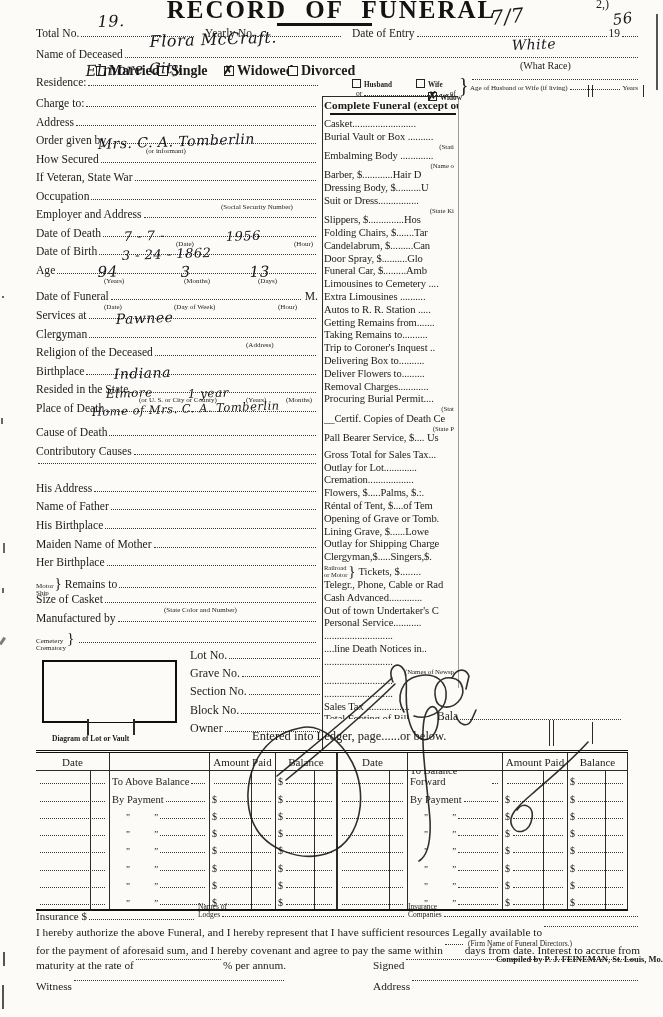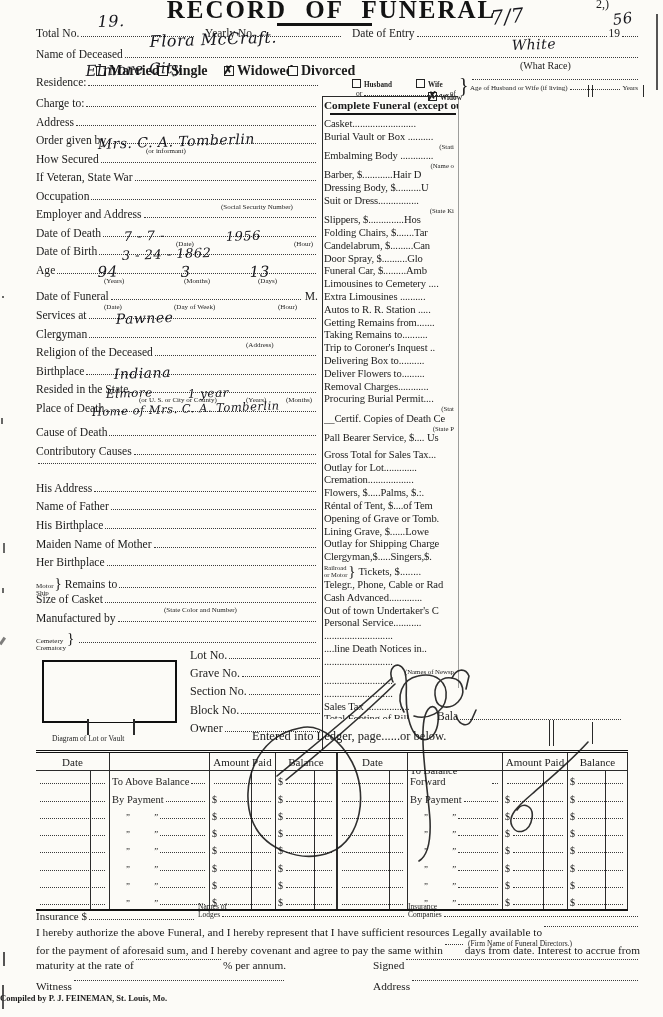--- a/index.html
+++ b/index.html
@@ -275,21 +275,21 @@
         <span class="brc">}</span>
         <span class=""></span>
         <span class="ld"></span>
       </div>
     </div>
 
   <div class="diag"></div>
   <div class="art" style="left:88px;top:718px;width:46px;height:4px;background:#fcfbf7"></div>
   <div class="art" style="left:87px;top:719px;width:2px;height:16px"></div>
   <div class="art" style="left:133px;top:719px;width:2px;height:16px"></div>
-  <div class="abs" style="left:52px;top:734px;font-size:7.5px;font-weight:normal">Diagram of Lot or Vault</div>
+  <div class="abs" style="left:52px;top:734px;font-size:7.5px;font-weight:bold">Diagram of Lot or Vault</div>
 
   <div id="lotRows">
       <div class="lrow">
         <span class="">Lot No.</span>
         <span class="ld"></span>
       </div>
       <div class="lrow">
         <span class="">Grave No.</span>
         <span class="ld"></span>
       </div>
@@ -688,21 +688,21 @@
       <span class="ld"></span>
   </div>
   <div class="footrow" style="left:36px;top:980px;width:250px">
     <span>Witness</span>
       <span class="ld"></span>
   </div>
   <div class="footrow" style="left:373px;top:980px;width:267px">
     <span>Address</span>
       <span class="ld"></span>
   </div>
-  <div class="abs" style="left:0;top:993px;width:663px;text-align:left;font-size:8.5px;font-weight:bold">Compiled by P. J. FEINEMAN, St. Louis, Mo.</div>
+  <div class="abs" style="left:0;top:954px;width:663px;text-align:right;font-size:8.5px;font-weight:bold">Compiled by P. J. FEINEMAN, St. Louis, Mo.</div>
 
   <svg class="scrawl" width="663" height="1017" viewBox="0 0 663 1017">
     <g fill="none" stroke="#1a1a1a" stroke-width="1.6" stroke-linecap="round" opacity="0.9">
       <path d="M300,728 C254,736 240,788 252,820 C263,849 301,864 331,852 C362,839 368,792 352,762 C343,745 322,722 300,728"></path>
       <path d="M277,776 C312,747 358,710 392,678"></path>
       <path d="M286,780 C320,752 360,718 395,684"></path>
       <path d="M393,682 C386,668 398,659 404,670 C410,682 402,700 410,724 C418,748 436,742 438,722 C440,704 428,700 424,720 C420,744 428,790 430,820 C431,842 427,856 419,861"></path>
       <path d="M404,712 C395,697 402,679 418,676 C436,672 448,682 446,698 C444,713 427,720 414,716"></path>
       <path d="M436,700 C432,686 440,676 452,678 C464,680 466,694 458,702 C450,710 438,708 436,700"></path>
       <path d="M452,678 C456,669 465,667 469,676 L466,689"></path>

